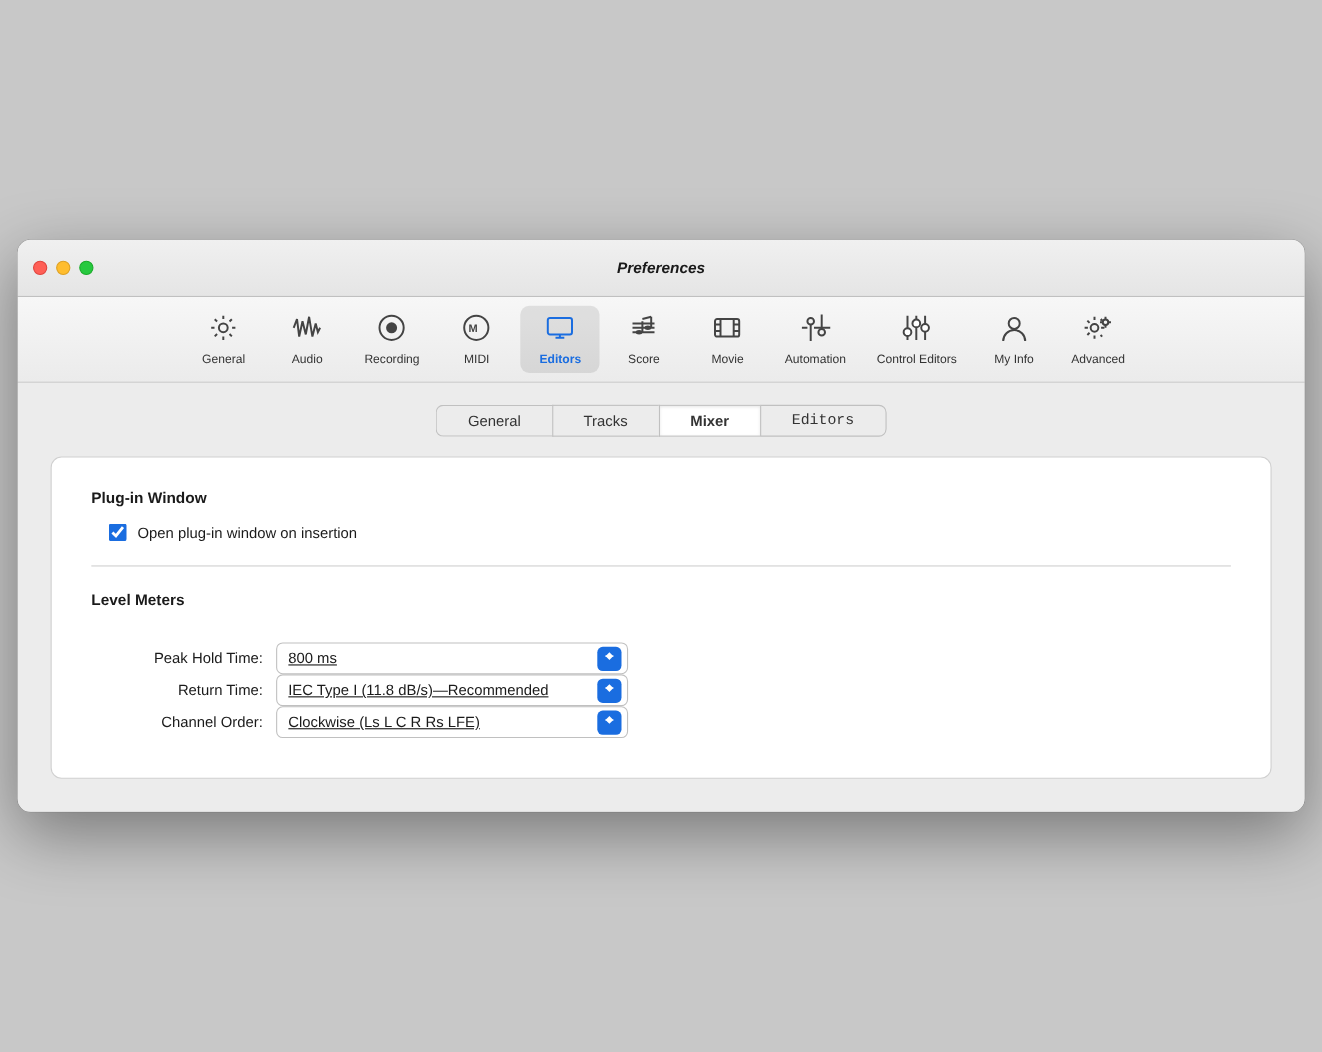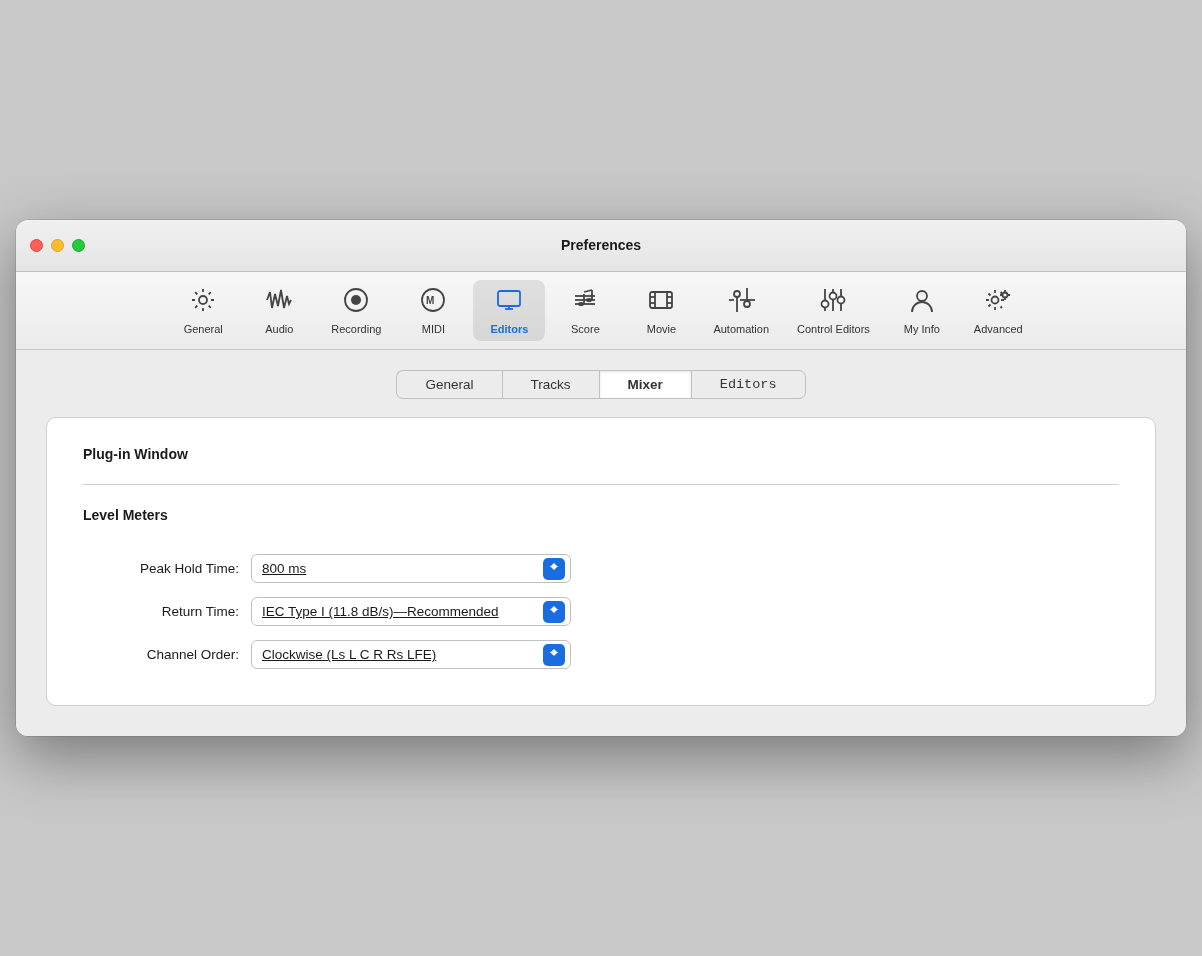--- a/index.html
+++ b/index.html
@@ -30,20 +30,21 @@
       display: flex;
       align-items: center;
       justify-content: center;
       position: relative;
       border-bottom: 1px solid #c0c0c0;
     }
     .titlebar-title {
       font-size: 14px;
       font-weight: 600;
       color: #1a1a1a;
+      font-style: italic;
     }
     .traffic-lights {
       position: absolute;
       left: 14px;
       display: flex;
       gap: 8px;
       align-items: center;
     }
     .traffic-light {
       width: 13px;
@@ -178,21 +179,20 @@
 
     .divider {
       border: none;
       border-top: 1px solid #d0d0d0;
       margin: 22px 0;
     }
 
     .form-section {
       display: flex;
       flex-direction: column;
-      gap: 14px;
       margin-left: 16px;
       margin-top: 31px;
     }
 
     .form-row {
       display: flex;
       align-items: center;
     }
     .form-label {
       font-size: 13.5px;
@@ -406,20 +406,24 @@
       <div class="subtab">General</div>
       <div class="subtab">Tracks</div>
       <div class="subtab active">Mixer</div>
       <div class="subtab">Editors</div>
     </div>
 
     <div class="panel">
 
       <div class="section-title">Plug-in Window</div>
 
+      <div class="checkbox-row">
+        <input type="checkbox" id="open-plugin" checked="" style="">
+        <label for="open-plugin">Open plug-in window on insertion</label>
+      </div>
 
 
       <hr class="divider">
 
       <div class="section-title">Level Meters</div>
 
       <div class="form-section">
 
         <div class="form-row">
           <span class="form-label">Peak Hold Time:</span>

